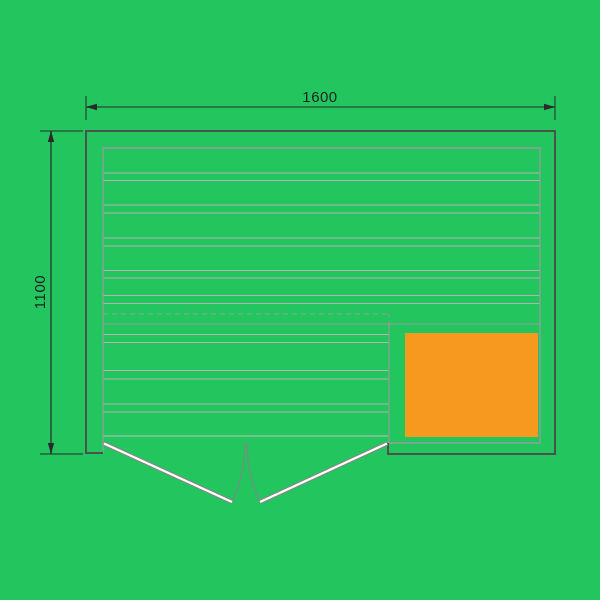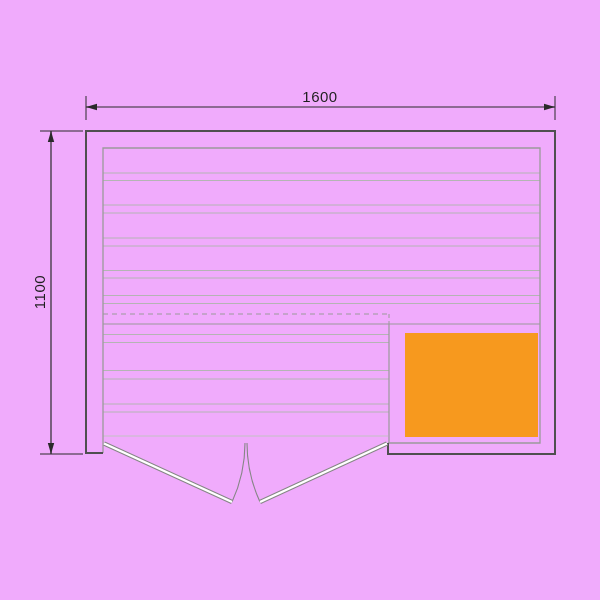--- a/index.html
+++ b/index.html
@@ -1,19 +1,19 @@
 <!DOCTYPE html>
 <html><head>
 <meta charset="utf-8">
 <style>
   html,body{margin:0;padding:0;background:#ffffff;}
   .stage{
     position:relative;
     width:600px;height:600px;
-    background:#f0abfc;
+    background:#22c55e;
     overflow:hidden;
     font-family:"Liberation Sans", sans-serif;
   }
   .stage svg{position:absolute;left:0;top:0;}
   .dim-label{
     position:absolute;
     font-size:15px;
     line-height:15px;
     color:#1f1f1f;
     letter-spacing:0.5px;

